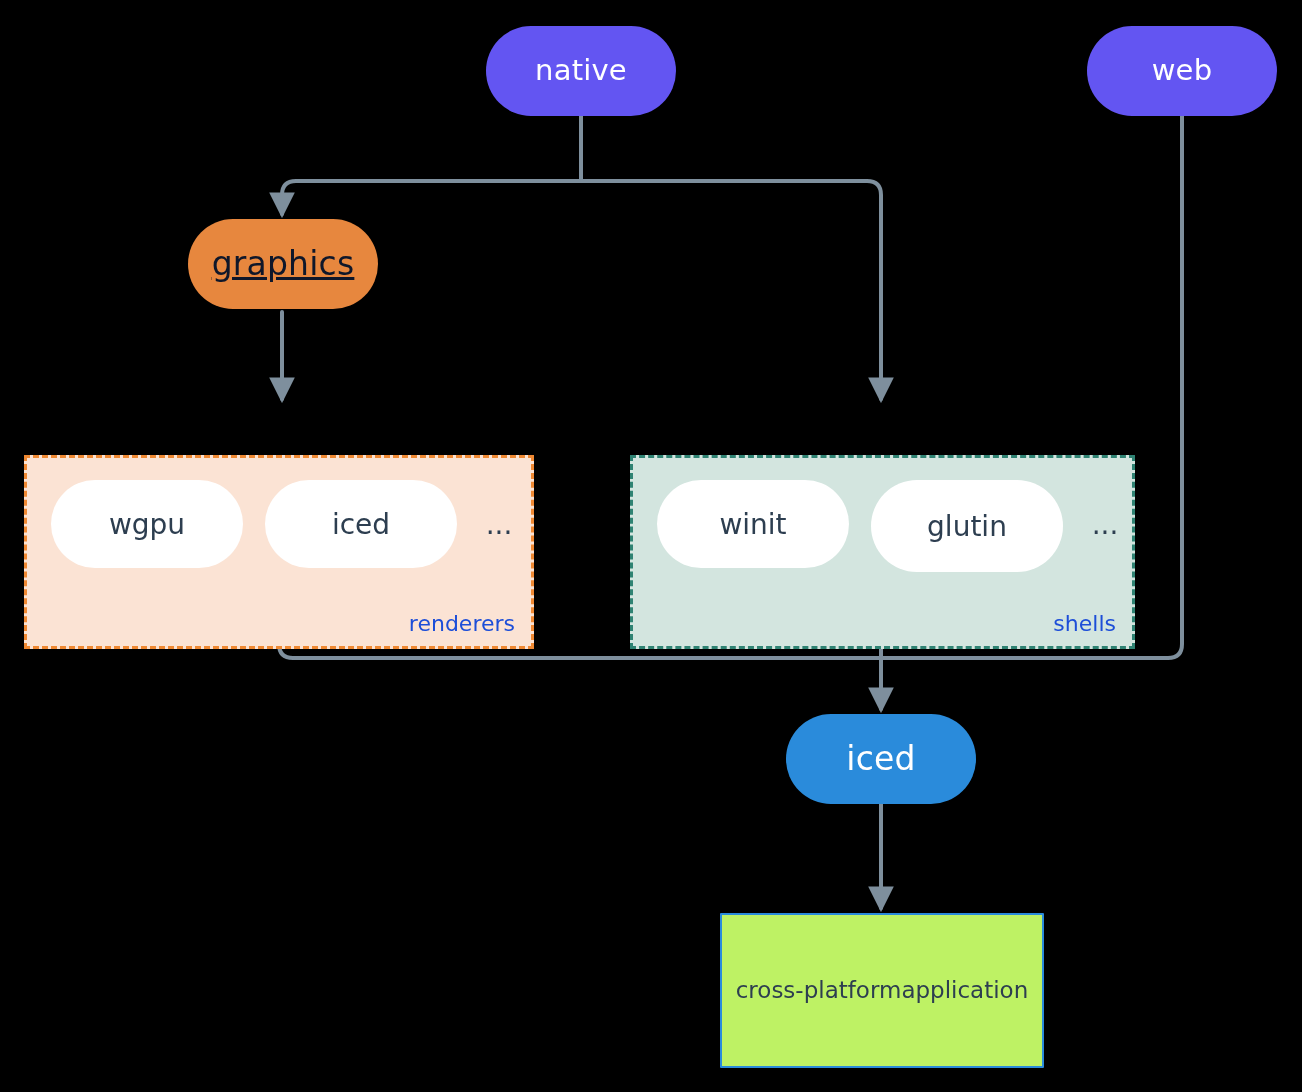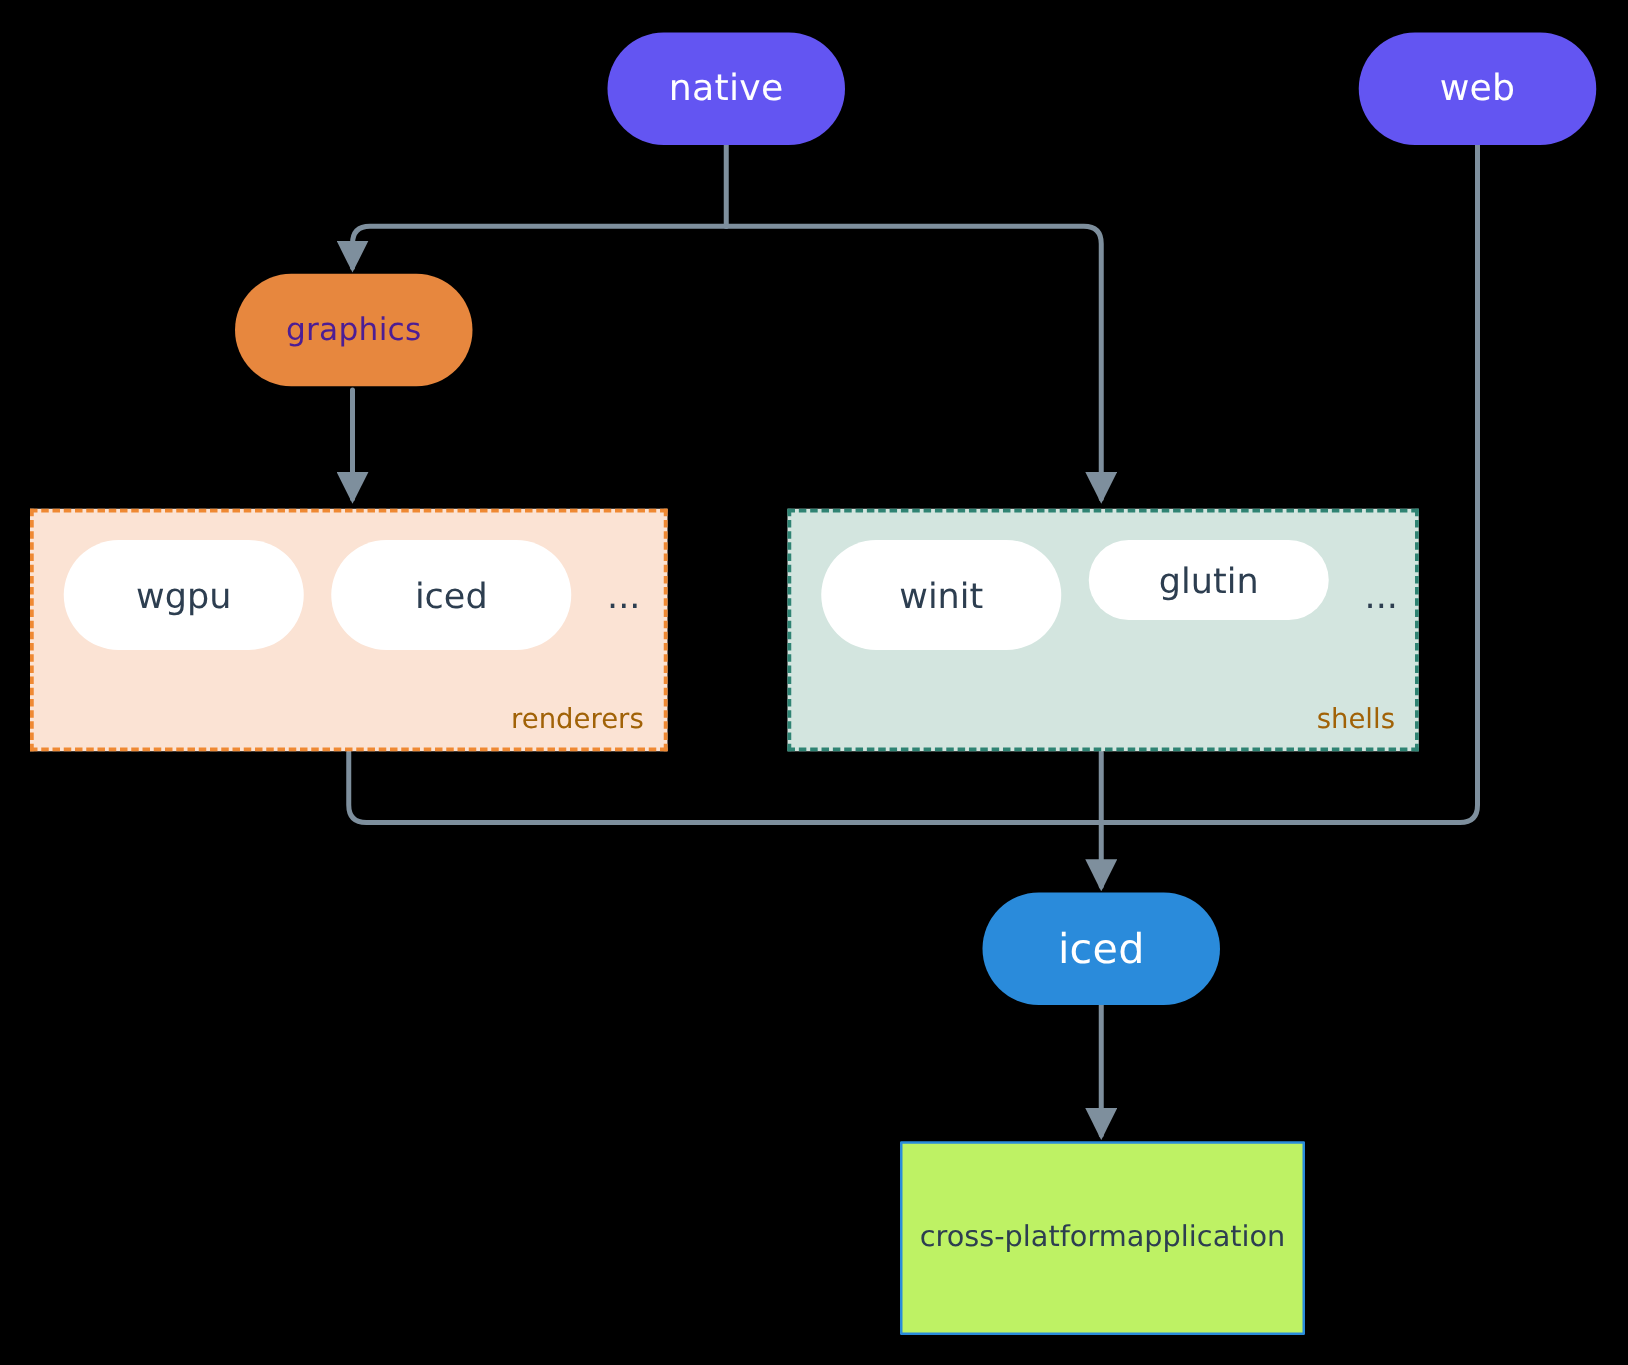--- a/index.html
+++ b/index.html
@@ -39,52 +39,54 @@
   
   .pill-purple {
     background: #6355f2;
     color: #ffffff;
     border-radius: 999px;
     font-size: 29px;
     letter-spacing: 0.2px;
   }
   .pill-orange {
     background: #e7873e;
-    color: #4c1d95;
-    border-radius: 999px;
-    font-size: 25px;
+    color: #0f172a;
+    border-radius: 999px;
+    font-size: 33px;
     letter-spacing: 0.2px;
+    text-decoration: underline;
   }
   .pill-blue {
     background: #2a8bdb;
     color: #ffffff;
     border-radius: 999px;
     font-size: 33px;
     letter-spacing: 0.2px;
   }
 
   
   .group {
     position: absolute;
     box-sizing: border-box;
+    margin-top: 48px;
   }
   .group-renderers {
     background: #fbe3d4;
     border: 3px dashed #ef8933;
   }
   .group-shells {
     background: #d3e5df;
     border: 3px dashed #2f8373;
   }
   .group-label {
     position: absolute;
     right: 16px;
     bottom: 10px;
     font-size: 22px;
-    color: #a16207;
+    color: #1d4ed8;
     white-space: nowrap;
   }
 
   
   .chip {
     position: absolute;
     box-sizing: border-box;
     background: #ffffff;
     border-radius: 999px;
     color: #2d3e50;
@@ -176,21 +178,21 @@
 
     <div class="group-label">renderers</div>
   </div>
 
   <div class="group group-shells" style="left:630px; top:407px; width:505px; height:194px;">
 
     <div class="chip" style="left:24px; top:22px; width:192px; height:88px;">
       <span>winit</span>
     </div>
 
-    <div class="chip" style="left:238px; top:22px; width:192px; height:64px;">
+    <div class="chip" style="left:238px; top:22px; width:192px; height:92px;">
       <span>glutin</span>
     </div>
 
     <div class="ellipsis" style="left:450px; top:52px; width:44px; height:30px;">...</div>
 
     <div class="group-label">shells</div>
   </div>
 
   <div class="node pill-blue" style="left:786px; top:714px; width:190px; height:90px;">
     <span>iced</span>

